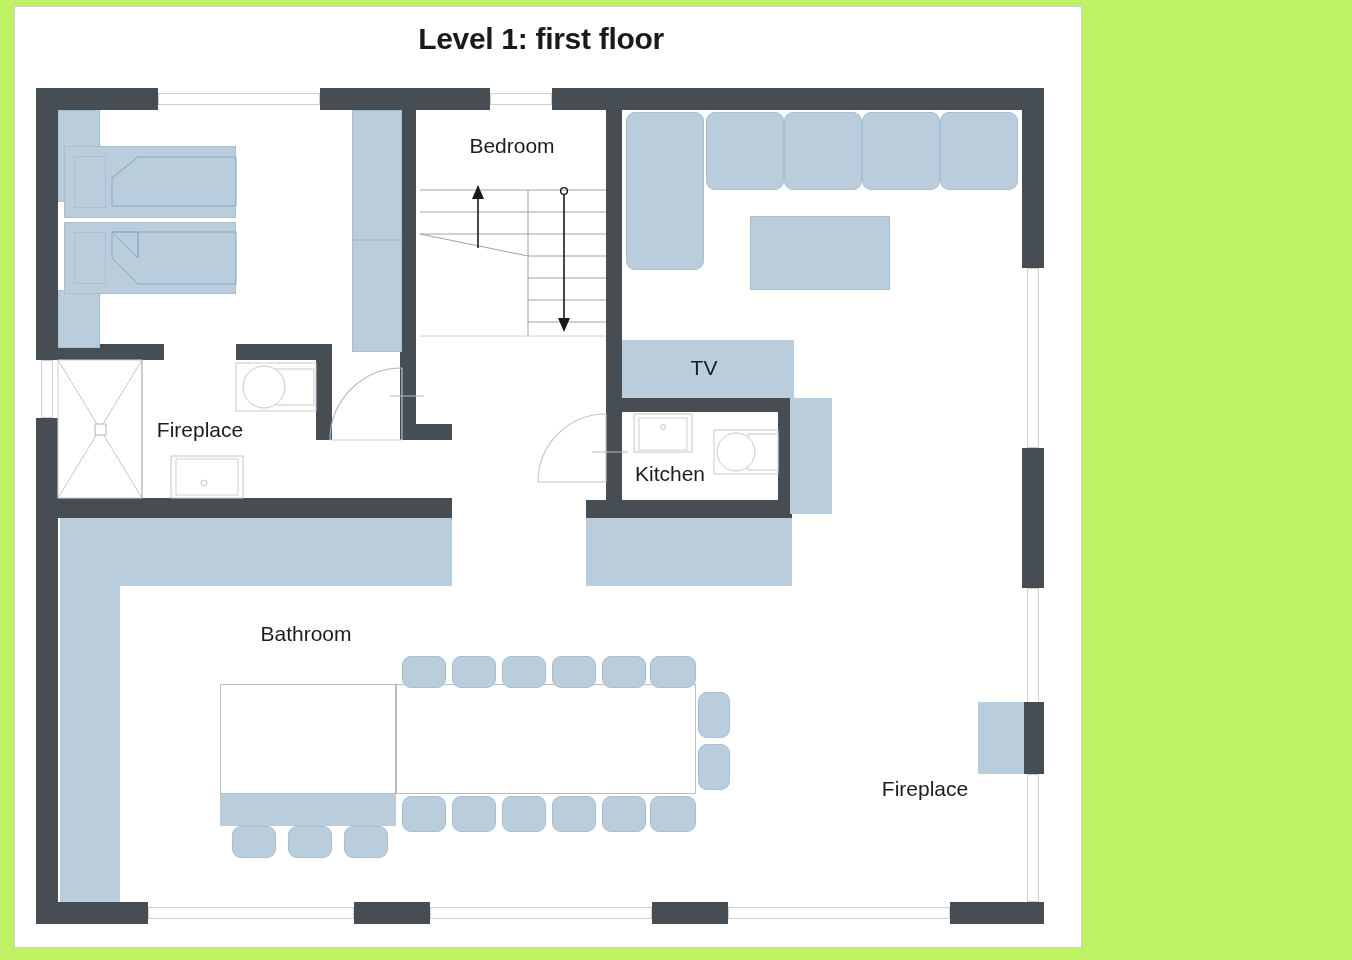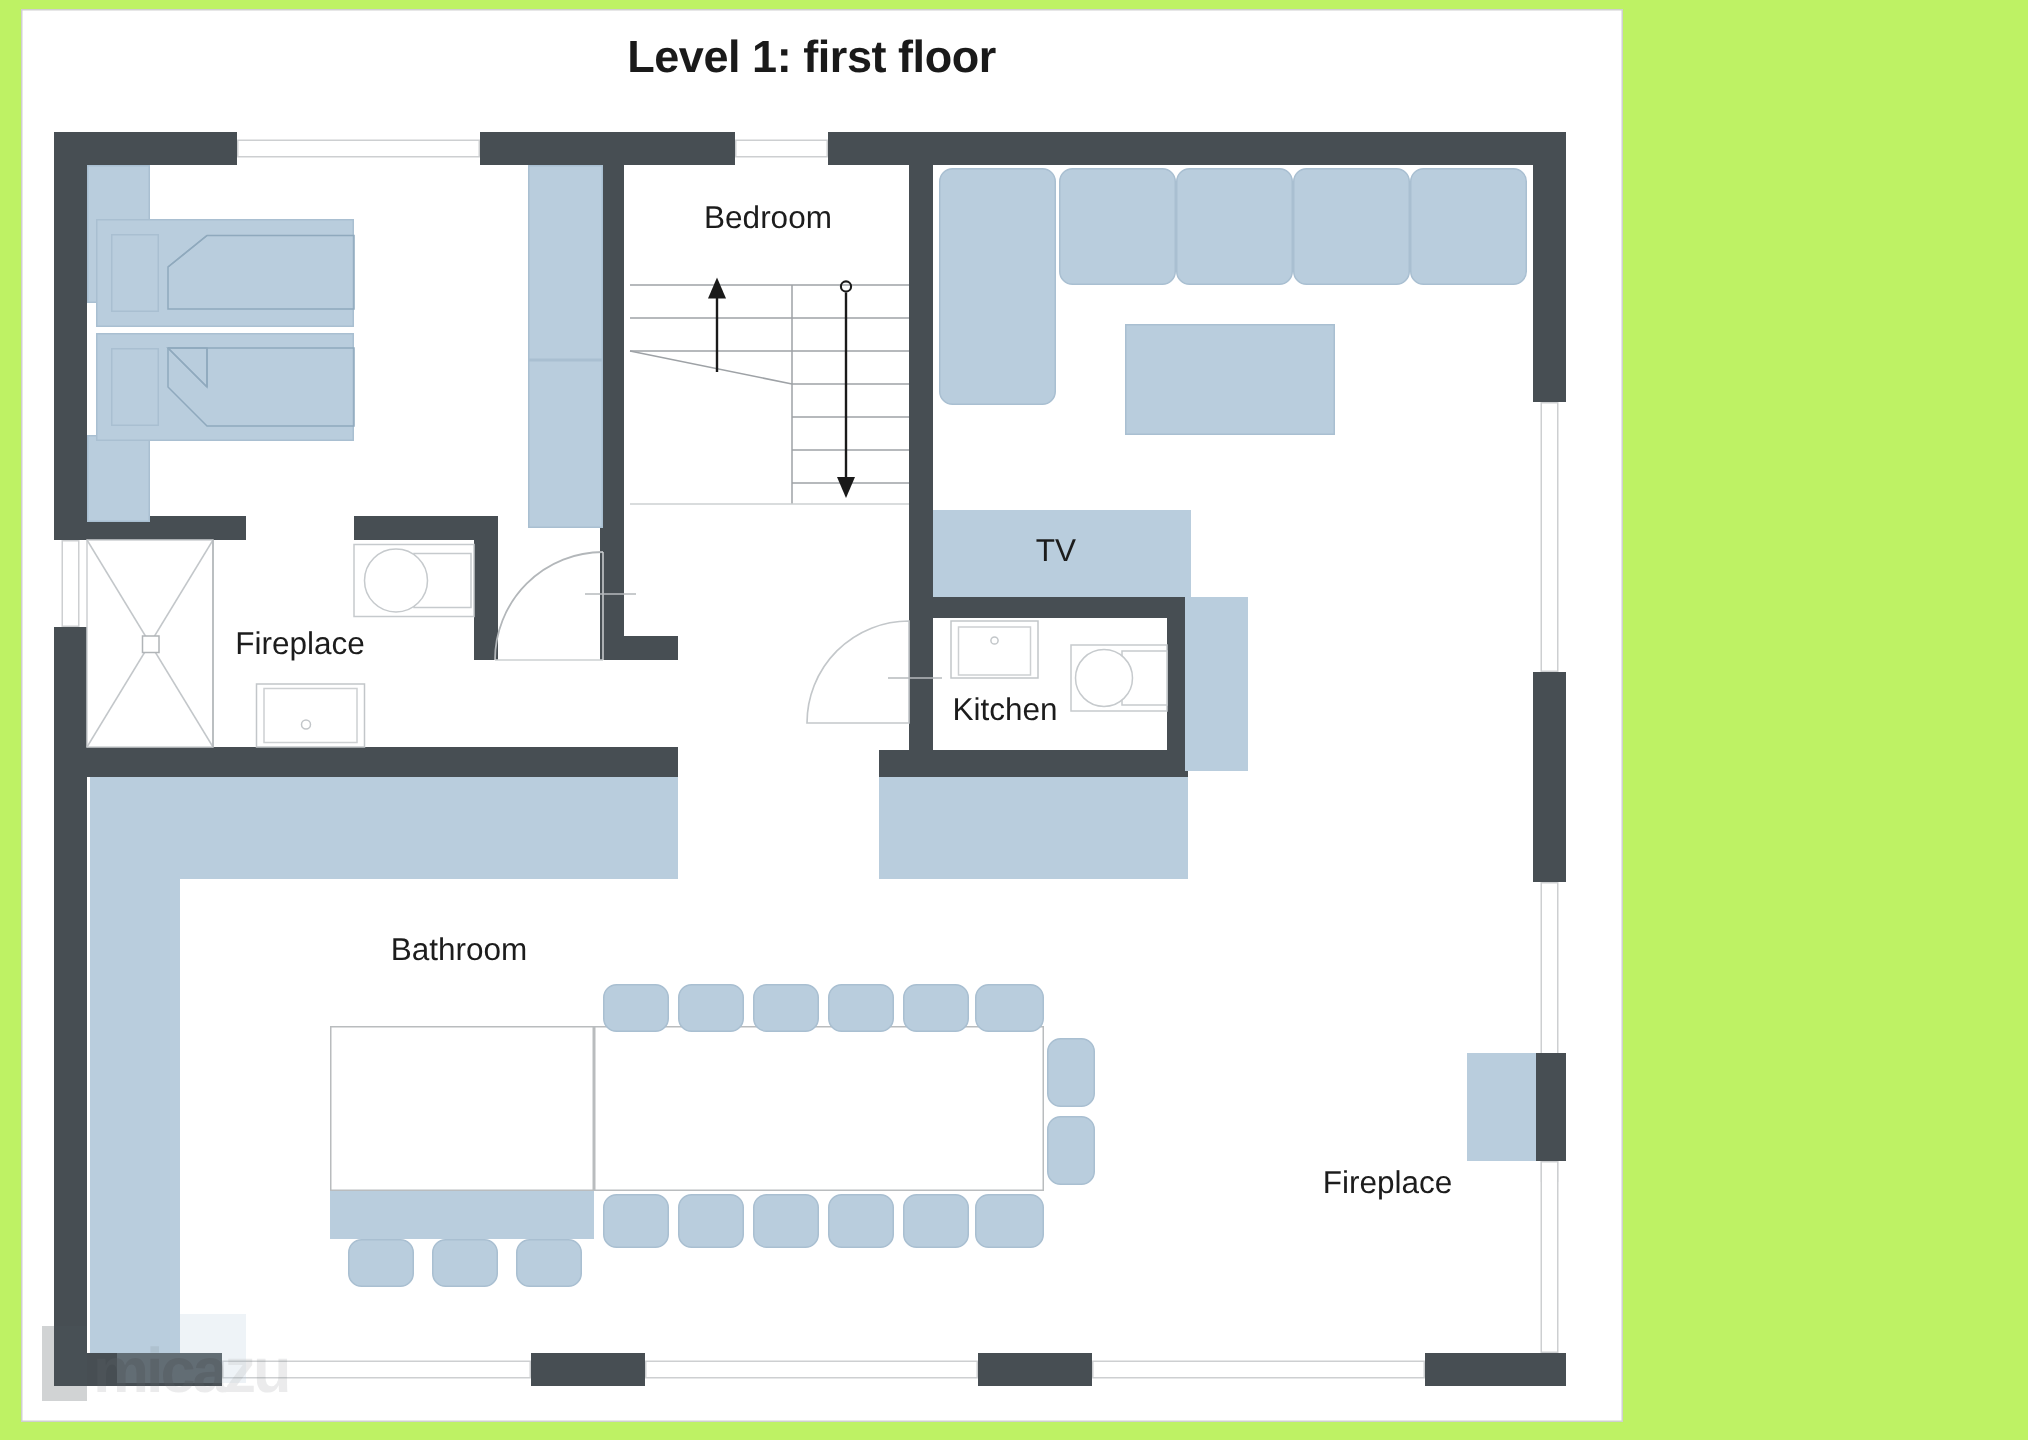--- a/index.html
+++ b/index.html
@@ -208,19 +208,14 @@
   <div class="fur-r" style="left:552px;top:796px;width:44px;height:36px;"></div>
   <div class="fur-r" style="left:602px;top:796px;width:44px;height:36px;"></div>
   <div class="fur-r" style="left:650px;top:796px;width:46px;height:36px;"></div>
 
   <div class="fur-r" style="left:698px;top:692px;width:32px;height:46px;"></div>
   <div class="fur-r" style="left:698px;top:744px;width:32px;height:46px;"></div>
 
   <div class="lbl c" style="left:855px;top:730px;width:140px;margin-top:47px;">Fireplace</div>
   <div class="fur-plain" style="left:978px;top:702px;width:46px;height:72px;"></div>
 
-  <div id="watermark">
-    <div class="wm-dark" style="left:0;top:-4px;"></div>
-    <div class="wm-blue" style="left:50px;top:-12px;"></div>
-    <div id="wm-text" style="left:34px;top:2px;">micazu</div>
-  </div>
 
 </div>
 
 </body></html>

